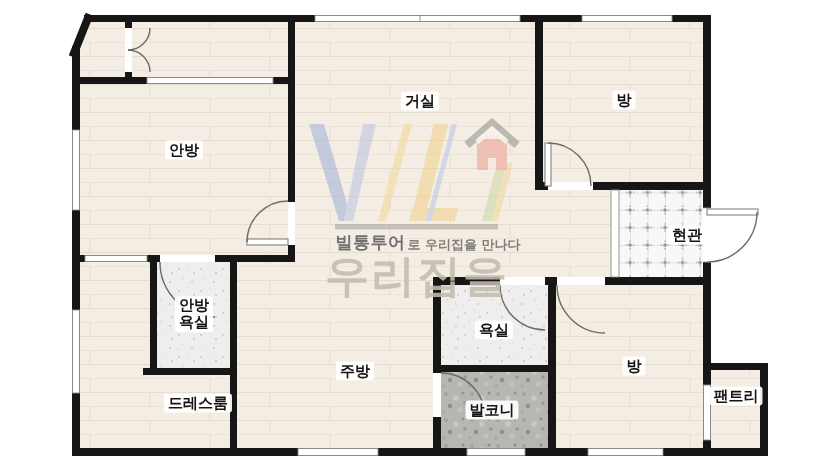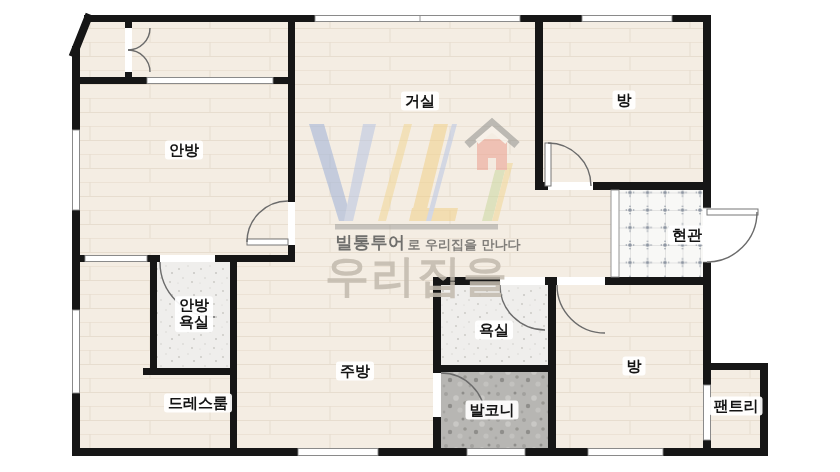--- a/index.html
+++ b/index.html
@@ -201,21 +201,21 @@
   <div class="room-label" style="left:687px;top:235px;">현관</div>
   <div class="room-label" style="left:194px;top:314px;">
     <div>안방</div>
     <div>욕실</div>
   </div>
   <div class="room-label" style="left:154px;top:403px;margin-left:44px;">드레스룸</div>
   <div class="room-label" style="left:338px;top:371px;margin-left:17px;">주방</div>
   <div class="room-label" style="left:494px;top:330px;">욕실</div>
   <div class="room-label" style="left:492px;top:410px;font-family:Liberation Serif, serif;">발코니</div>
   <div class="room-label" style="left:634px;top:366px;">방</div>
-  <div class="room-label" style="left:736px;top:406px;">팬트리</div>
+  <div class="room-label" style="left:736px;top:396px;">팬트리</div>
 
   <div class="watermark" id="wm-tagline">
     <span class="bold">빌통투어</span>
     <span class="rest">로 우리집을 만나다</span>
   </div>
   <div class="watermark" id="wm-brand">우리집을</div>
 
 </div>
 
 </body></html>

